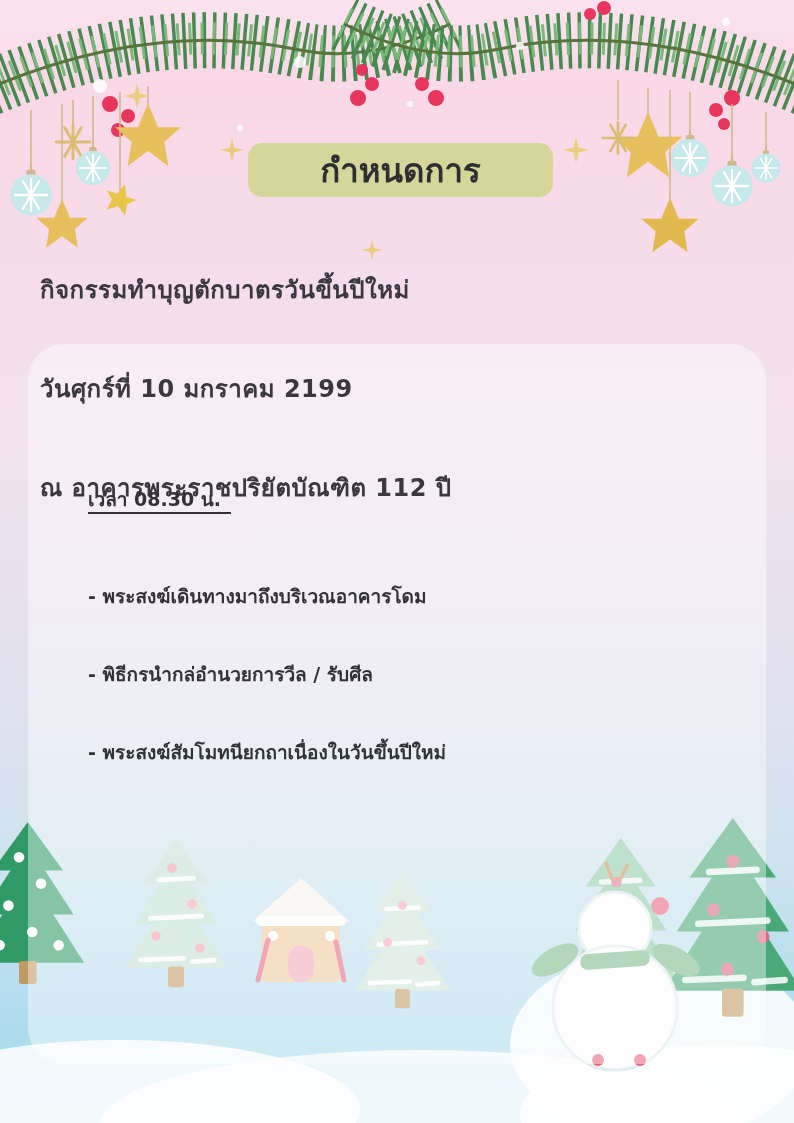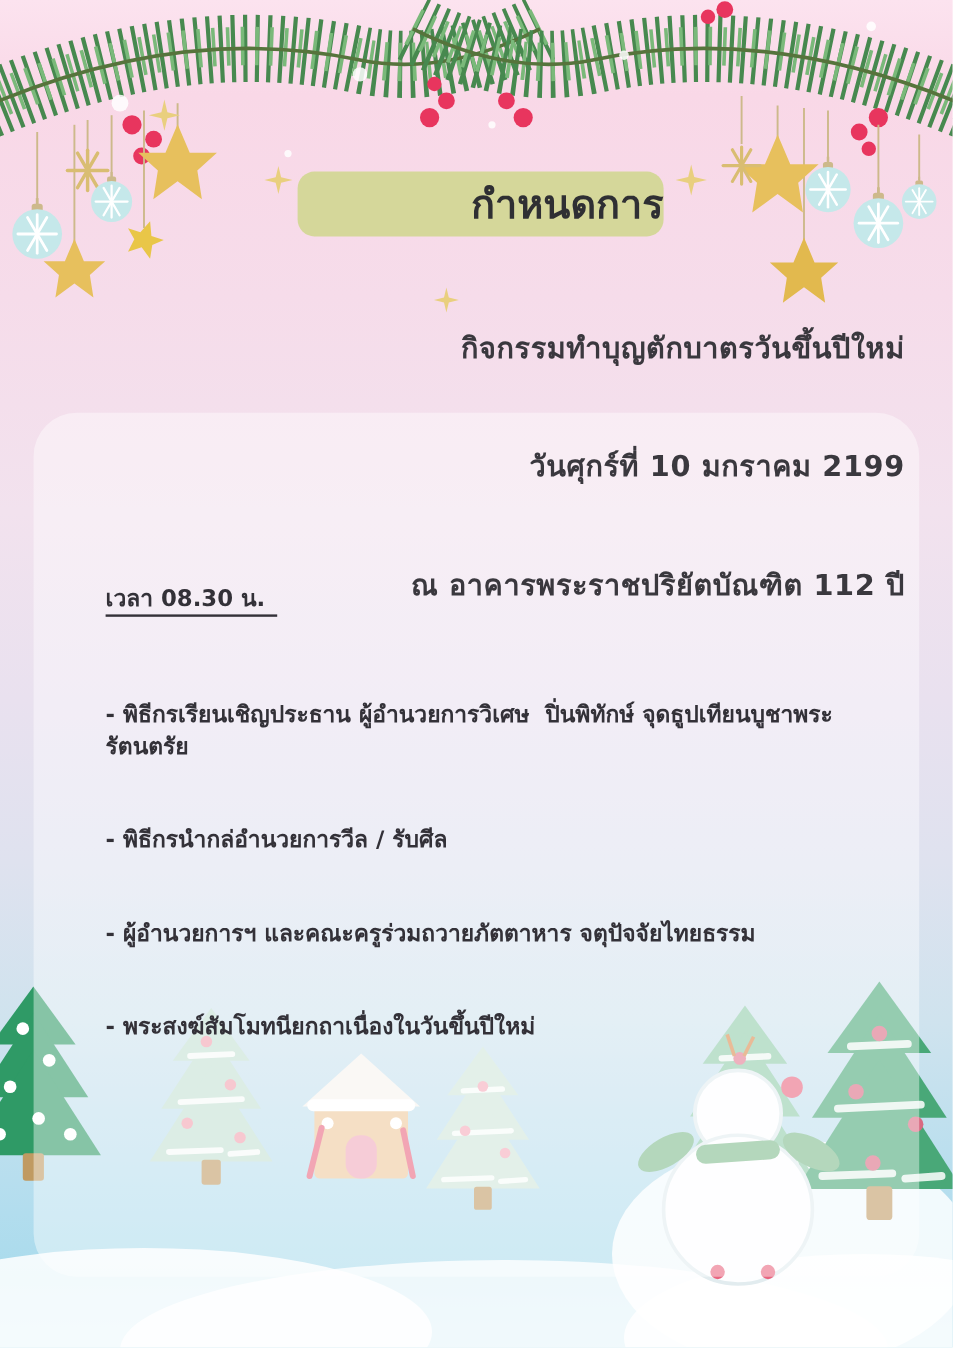--- a/index.html
+++ b/index.html
@@ -13,26 +13,26 @@
   }
   .layer{position:absolute;left:0;top:0;}
   .panel{
     position:absolute; left:28px; top:344px; width:738px; height:720px;
     background:rgba(255,255,255,0.42); border-radius:36px; z-index:2;
   }
   .content{position:absolute; left:0; top:0; width:794px; z-index:4;}
   .badge{
     position:absolute; left:248px; top:143px; width:305px; height:54px;
     background:#d5d79a; border-radius:14px;
-    display:flex; align-items:center; justify-content:flex-end;
+    display:flex; align-items:center; justify-content:center;
     font-size:33px; font-weight:700; color:#2f2f33;
   }
   .headings{
     position:absolute; left:40px; top:208px; width:714px;
-    text-align:right; font-weight:700; color:#3a383e;
+    text-align:left; font-weight:700; color:#3a383e;
     font-size:24px; line-height:33px; letter-spacing:0.5px; white-space:pre-wrap;
   }
   .body-text{
     position:absolute; left:88px; top:356px; width:660px;
     font-size:19px; font-weight:700; color:#333138; line-height:26px;
     white-space:pre-wrap; z-index:4;
   }
   .section{margin:0 0 22px 0;}
   .time-header{
     display:inline-block; border-bottom:2.5px solid #333138;
@@ -277,23 +277,22 @@
     <div class="headings">
       <div class="line">กิจกรรมทำบุญตักบาตรวันขึ้นปีใหม่</div>
       <div class="line">วันศุกร์ที่ 10 มกราคม 2199</div>
       <div class="line">ณ อาคารพระราชปริยัตบัณฑิต 112 ปี</div>
     </div>
 
     <div class="body-text">
 
       <div class="section">
         <div><span class="time-header">เวลา 08.30 น.</span></div>
-        <div class="line">- พิธีกรเรียนเชิญประธาน ผู้อำนวยการวิเศษ  ปิ่นพิทักษ์ จุดธูปเทียนบูชาพระรัตนตรัย</div>
+        <div class="line">- พระสงฆ์เดินทางมาถึงบริเวณอาคารโดม</div>
         <div class="line">- พิธีกรนำกล่อำนวยการวีล / รับศีล</div>
-        <div class="line">- ผู้อำนวยการฯ และคณะครูร่วมถวายภัตตาหาร จตุปัจจัยไทยธรรม</div>
         <div class="line">- พระสงฆ์สัมโมทนียกถาเนื่องในวันขึ้นปีใหม่</div>
         
         
         
         
       </div>
 
       
 
       

